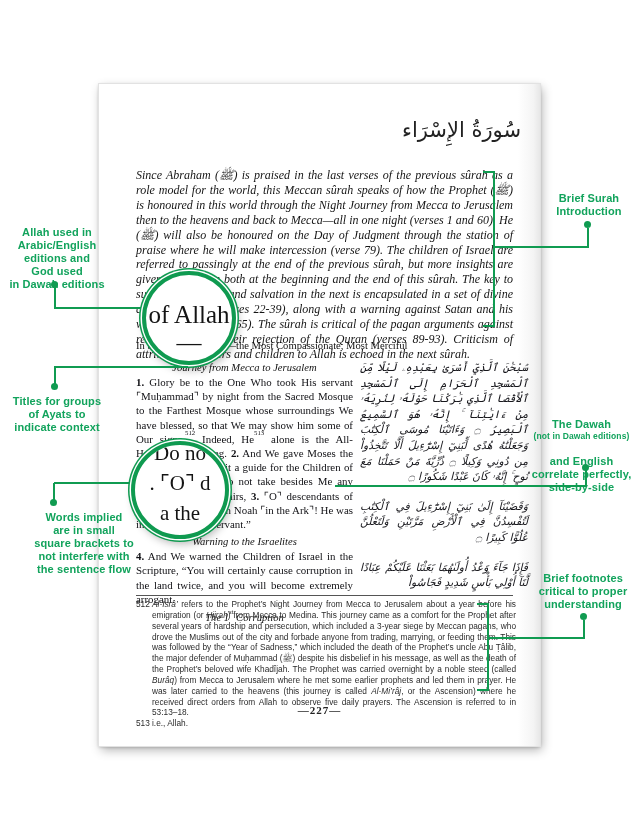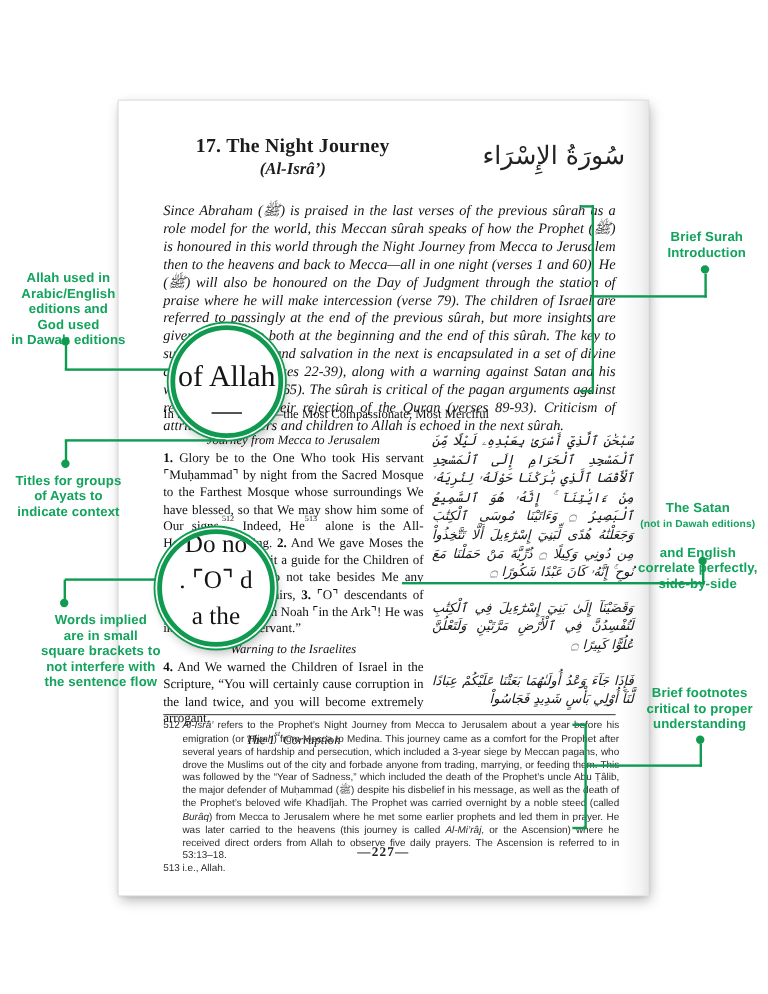--- a/index.html
+++ b/index.html
@@ -63,24 +63,20 @@
   #mag2 .l{position:absolute;width:100%;text-align:center;font-size:21px;color:#141414;}
   #mag2 .l1{top:-4px;}
   #mag2 .l2{top:26px;}
   #mag2 .l3{top:56px;}
 </style>
 </head>
 <body>
 
 <div class="paper">
 
-  <div class="title-en">
-    <div class="t1">17. The Night Journey</div>
-    <div class="t2">(Al-Isrâ’)</div>
-  </div>
   <div class="title-ar">سُورَةُ الإِسْرَاء</div>
 
   <div class="intro">Since Abraham (ﷺ) is praised in the last verses of the previous sûrah as a role model for the world, this Meccan sûrah speaks of how the Prophet (ﷺ) is honoured in this world through the Night Journey from Mecca to Jerusalem then to the heavens and back to Mecca—all in one night (verses 1 and 60). He (ﷺ) will also be honoured on the Day of Judgment through the station of praise where he will make intercession (verse 79). The children of Israel are referred to passingly at the end of the previous sûrah, but more insights are given about them both at the beginning and the end of this sûrah. The key to success in this life and salvation in the next is encapsulated in a set of divine commandments (verses 22-39), along with a warning against Satan and his whispers (verses 61-65). The sûrah is critical of the pagan arguments against resurrection and their rejection of the Quran (verses 89-93). Criticism of attributing partners and children to Allah is echoed in the next sûrah.</div>
 
   <div class="bismillah">
     <span class="en">In the Name of Allah—the Most Compassionate, Most Merciful</span>
   </div>
 
   <div class="columns">
     <div class="col-en">
@@ -132,21 +128,21 @@
 </div>
 
 <div class="gline" style="left:54px;top:366px;width:134px;height:2px;"></div>
 <div class="gline" style="left:54px;top:367px;width:2px;height:17px;"></div>
 <div class="gdot" style="left:51px;top:383px;"></div>
 <div class="ann" style="left:0px;top:395px;width:114px;text-align:center;">Titles for groups
 of Ayats to
 indicate context</div>
 
 <div class="ann" style="left:523px;top:405px;width:117px;">
-  <span>The Satan</span>
+  <span>The Dawah</span>
   <span class="small">(not in Dawah editions)</span>
   <span>and English
 correlate perfectly,
 side-by-side</span>
 </div>
 <div class="gdot" style="left:582px;top:464px;"></div>
 <div class="gline" style="left:585px;top:469px;width:2px;height:18px;"></div>
 <div class="gline" style="left:335px;top:485px;width:252px;height:2px;"></div>
 
 <div class="gline" style="left:54px;top:482px;width:78px;height:2px;"></div>

